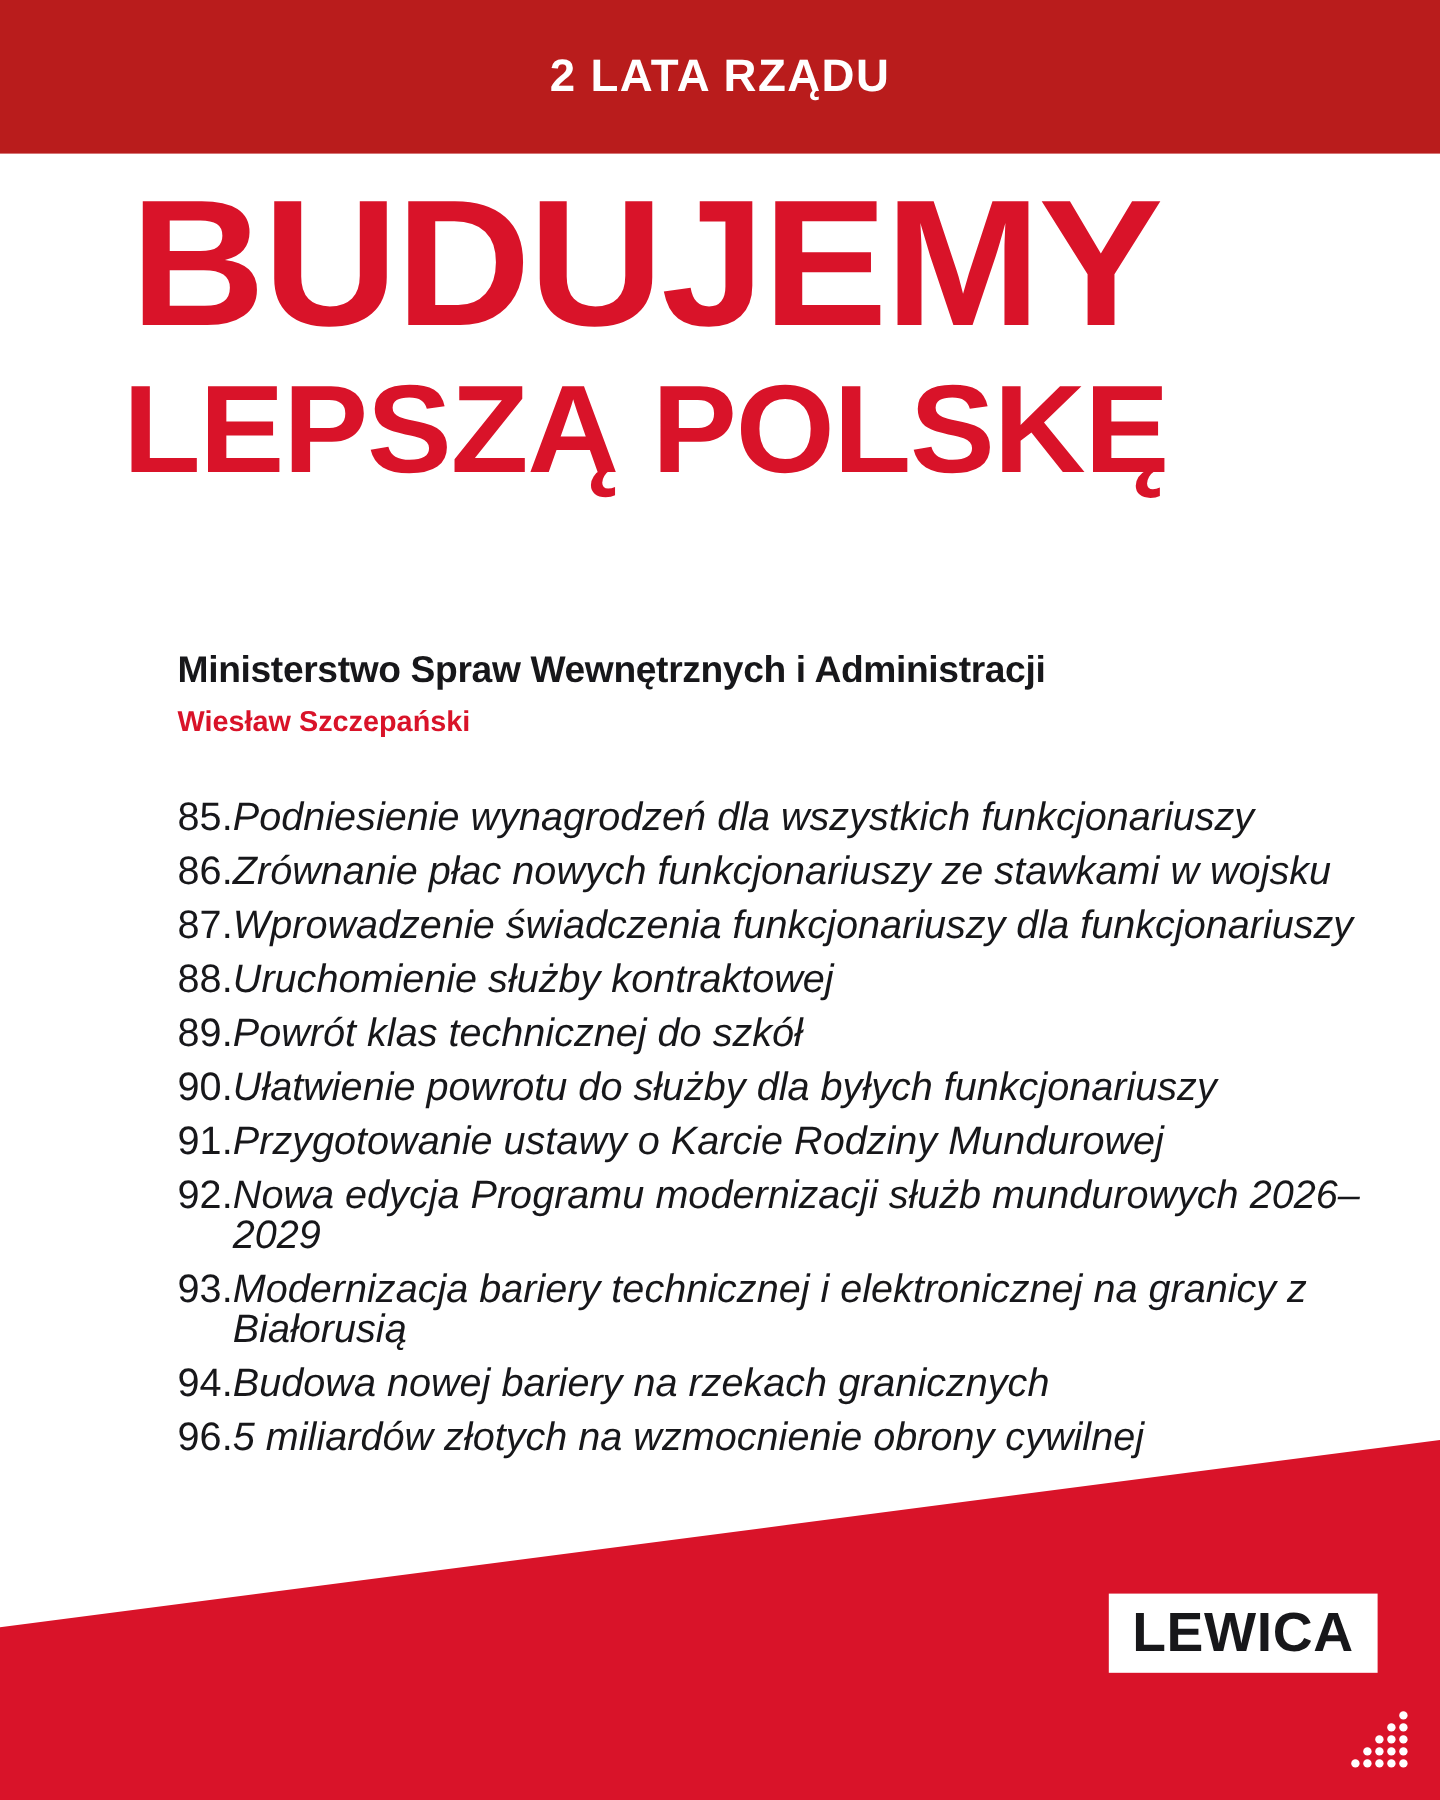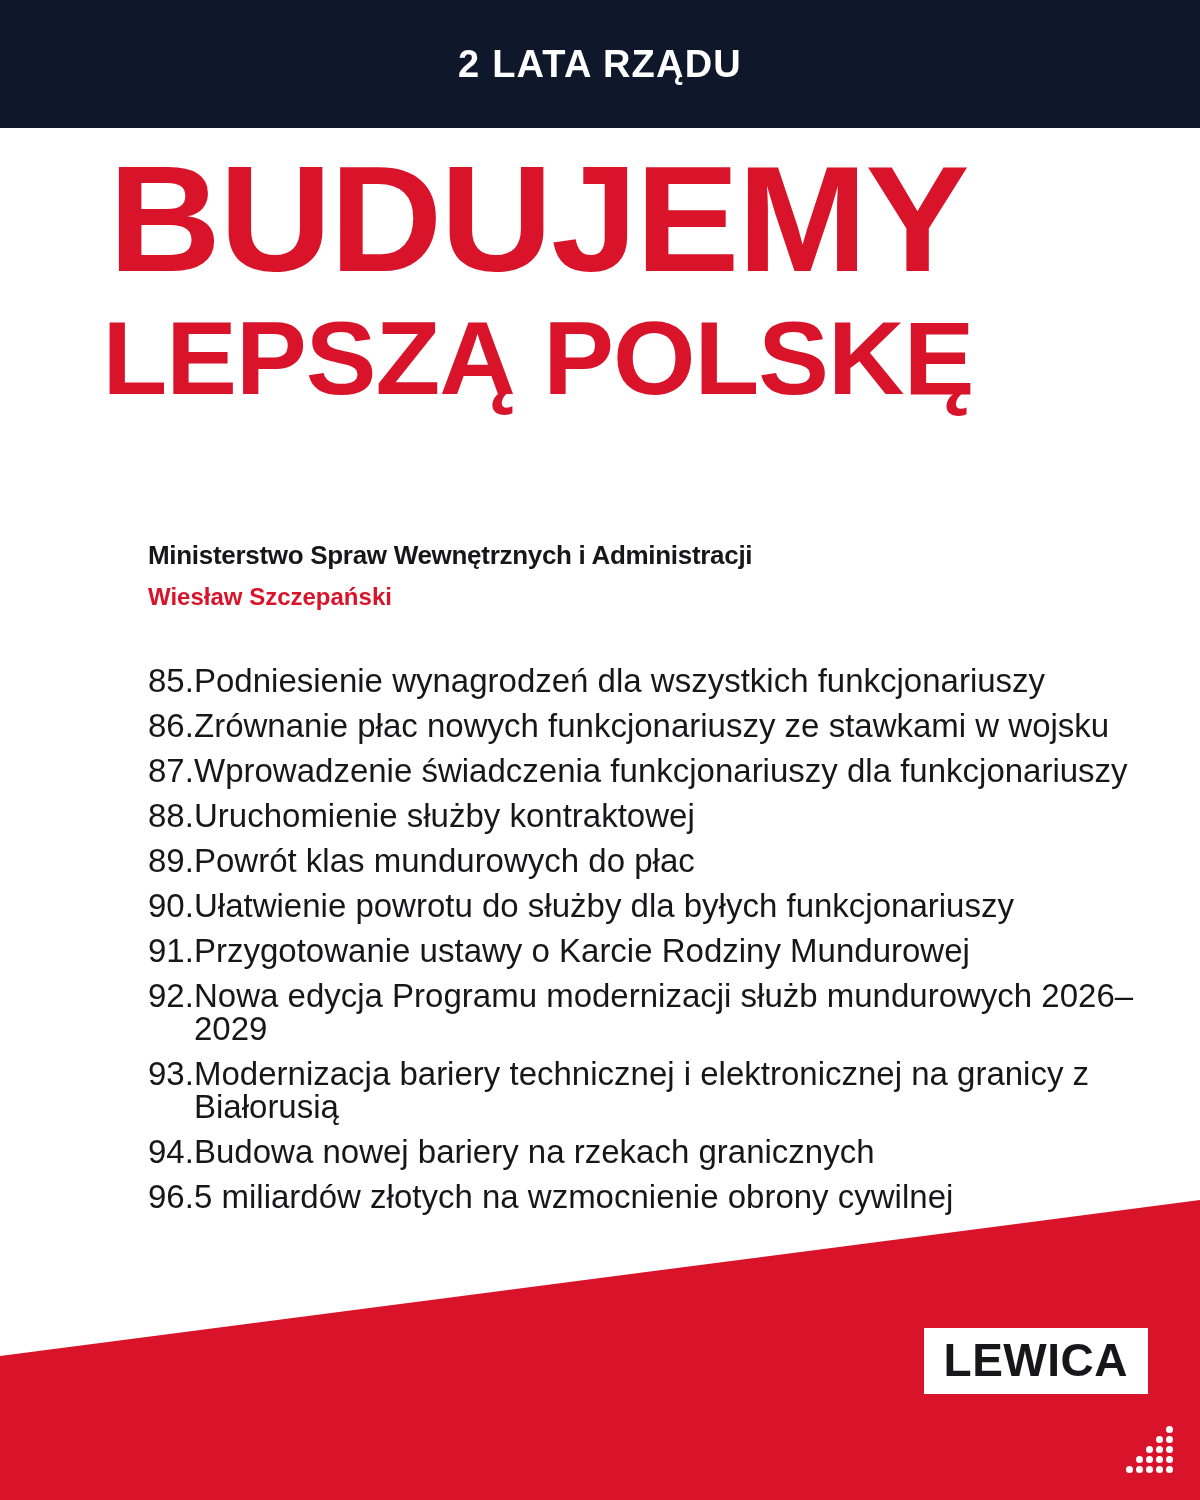--- a/index.html
+++ b/index.html
@@ -15,21 +15,21 @@
     overflow: hidden;
   }
 
   
   .top-banner {
     position: absolute;
     top: 0;
     left: 0;
     width: 1200px;
     height: 128px;
-    background: #0f172a;
+    background: #b91c1c;
     display: flex;
     align-items: center;
     justify-content: center;
   }
   .top-banner .kicker {
     color: #ffffff;
     font-size: 38px;
     font-weight: bold;
     letter-spacing: 1.2px;
     font-family: "Liberation Sans", sans-serif;
@@ -69,21 +69,21 @@
 
   
   .meta-block {
     position: absolute;
     top: 540px;
     left: 148px;
     width: 940px;
   }
   .ministry {
     color: #17171a;
-    font-size: 26px;
+    font-size: 31px;
     font-weight: bold;
     letter-spacing: -0.3px;
     font-family: "Liberation Sans", sans-serif;
   }
   .person {
     color: #d91329;
     font-size: 24px;
     font-weight: bold;
     margin-top: 12px;
     font-family: "Liberation Sans", sans-serif;
@@ -105,20 +105,21 @@
     margin-bottom: 12px;
     font-family: "Liberation Sans", sans-serif;
   }
   .promise-num {
     flex: 0 0 46px;
     text-align: left;
     white-space: nowrap;
   }
   .promise-text {
     flex: 1 1 auto;
+    font-style: italic;
   }
 
   
   .bottom-band {
     position: absolute;
     left: 0;
     bottom: 0;
     width: 1200px;
     height: 300px;
     background: #d91329;
@@ -186,21 +187,21 @@
     <div class="promise-row">
       <span class="promise-num">87.</span>
       <span class="promise-text">Wprowadzenie świadczenia funkcjonariuszy dla funkcjonariuszy</span>
     </div>
     <div class="promise-row">
       <span class="promise-num">88.</span>
       <span class="promise-text">Uruchomienie służby kontraktowej</span>
     </div>
     <div class="promise-row">
       <span class="promise-num">89.</span>
-      <span class="promise-text">Powrót klas mundurowych do płac</span>
+      <span class="promise-text">Powrót klas technicznej do szkół</span>
     </div>
     <div class="promise-row">
       <span class="promise-num">90.</span>
       <span class="promise-text">Ułatwienie powrotu do służby dla byłych funkcjonariuszy</span>
     </div>
     <div class="promise-row">
       <span class="promise-num">91.</span>
       <span class="promise-text">Przygotowanie ustawy o Karcie Rodziny Mundurowej</span>
     </div>
     <div class="promise-row">

